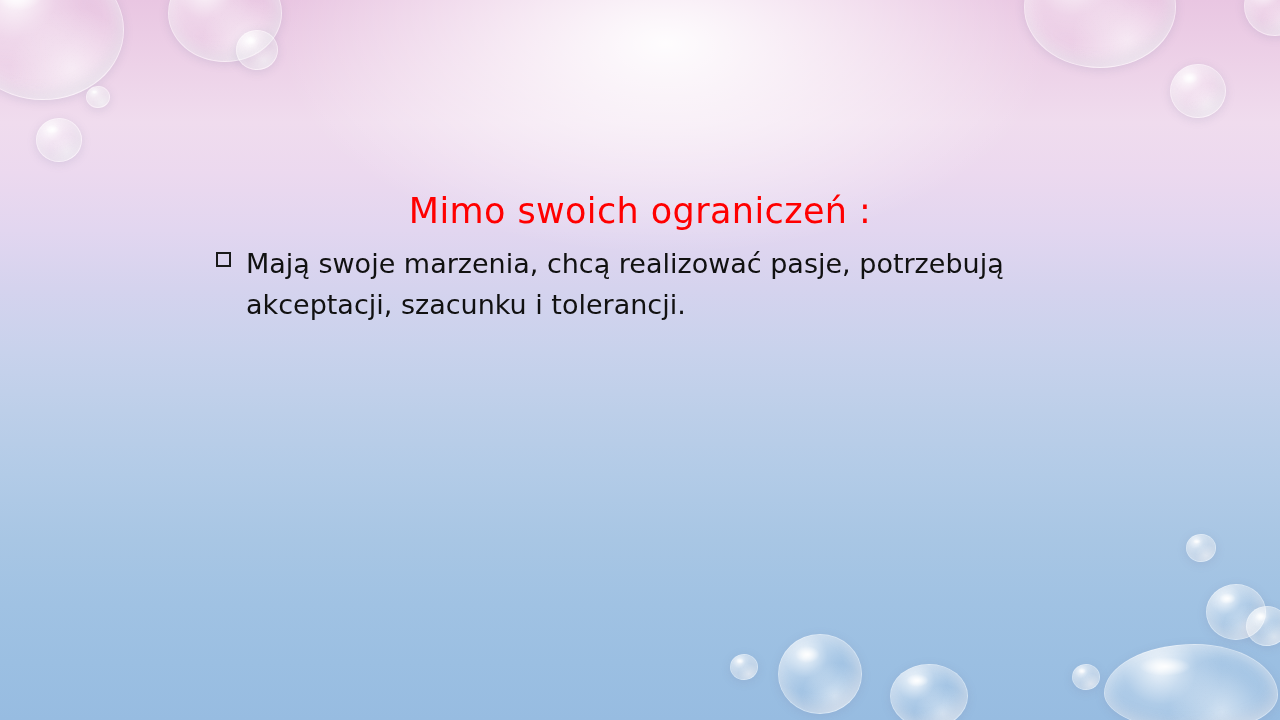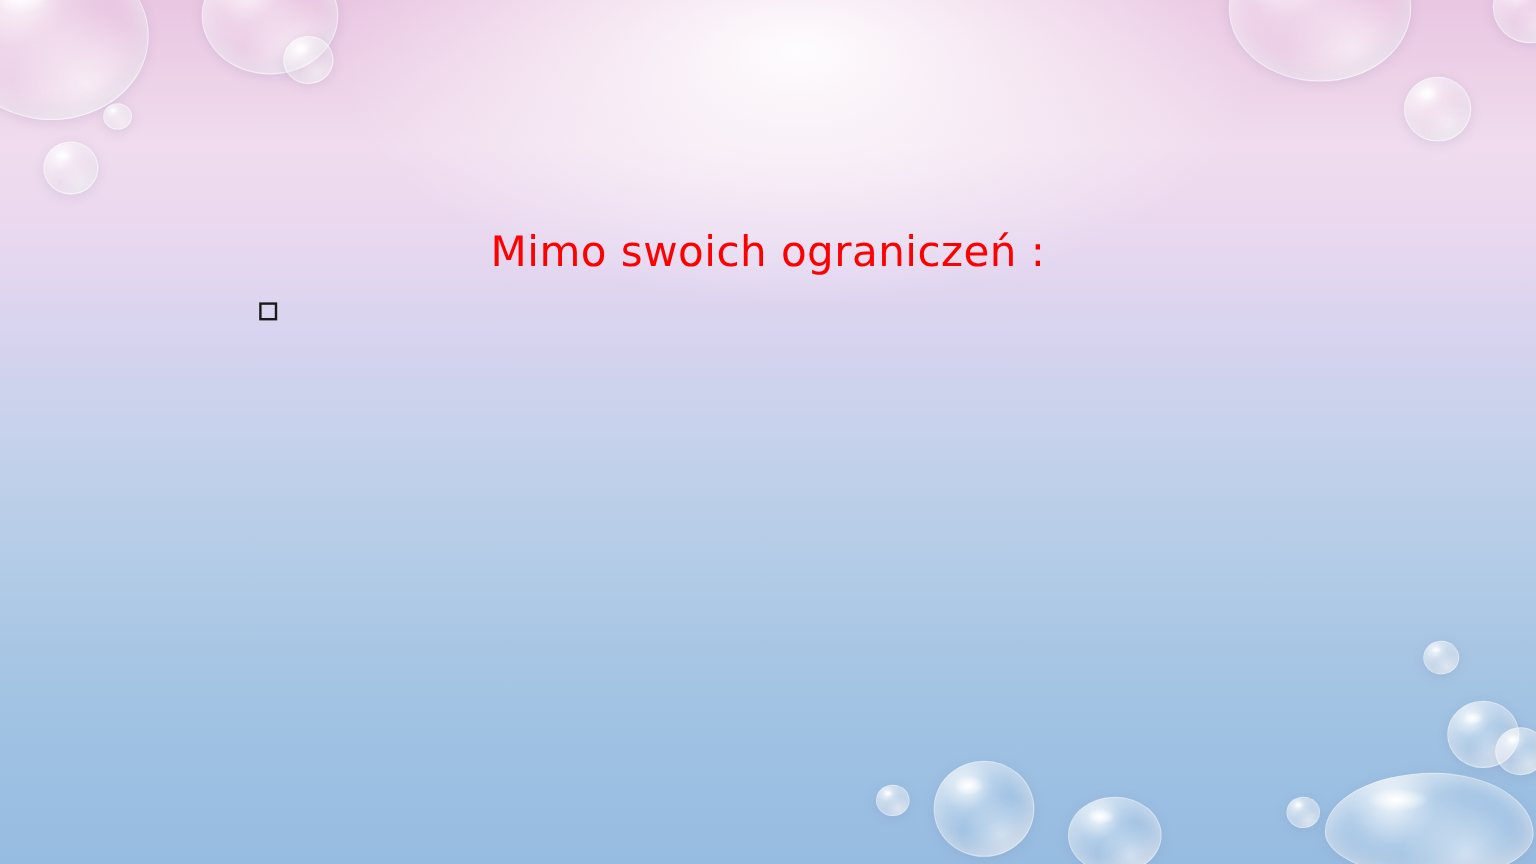--- a/index.html
+++ b/index.html
@@ -167,16 +167,17 @@
   <div class="bubble b14"></div>
   <div class="bubble b15"></div>
   <div class="bubble b16"></div>
 
   <div class="content">
     <h1 class="slide-title">Mimo swoich ograniczeń :</h1>
 
     <ul class="bullets">
       <li class="bullet">
         <span class="marker"></span>
+        <span class="bullet-text">Mają swoje marzenia, chcą realizować pasje, potrzebują akceptacji, szacunku i tolerancji.</span>
       </li>
     </ul>
   </div>
 </div>
 
 </body></html>

